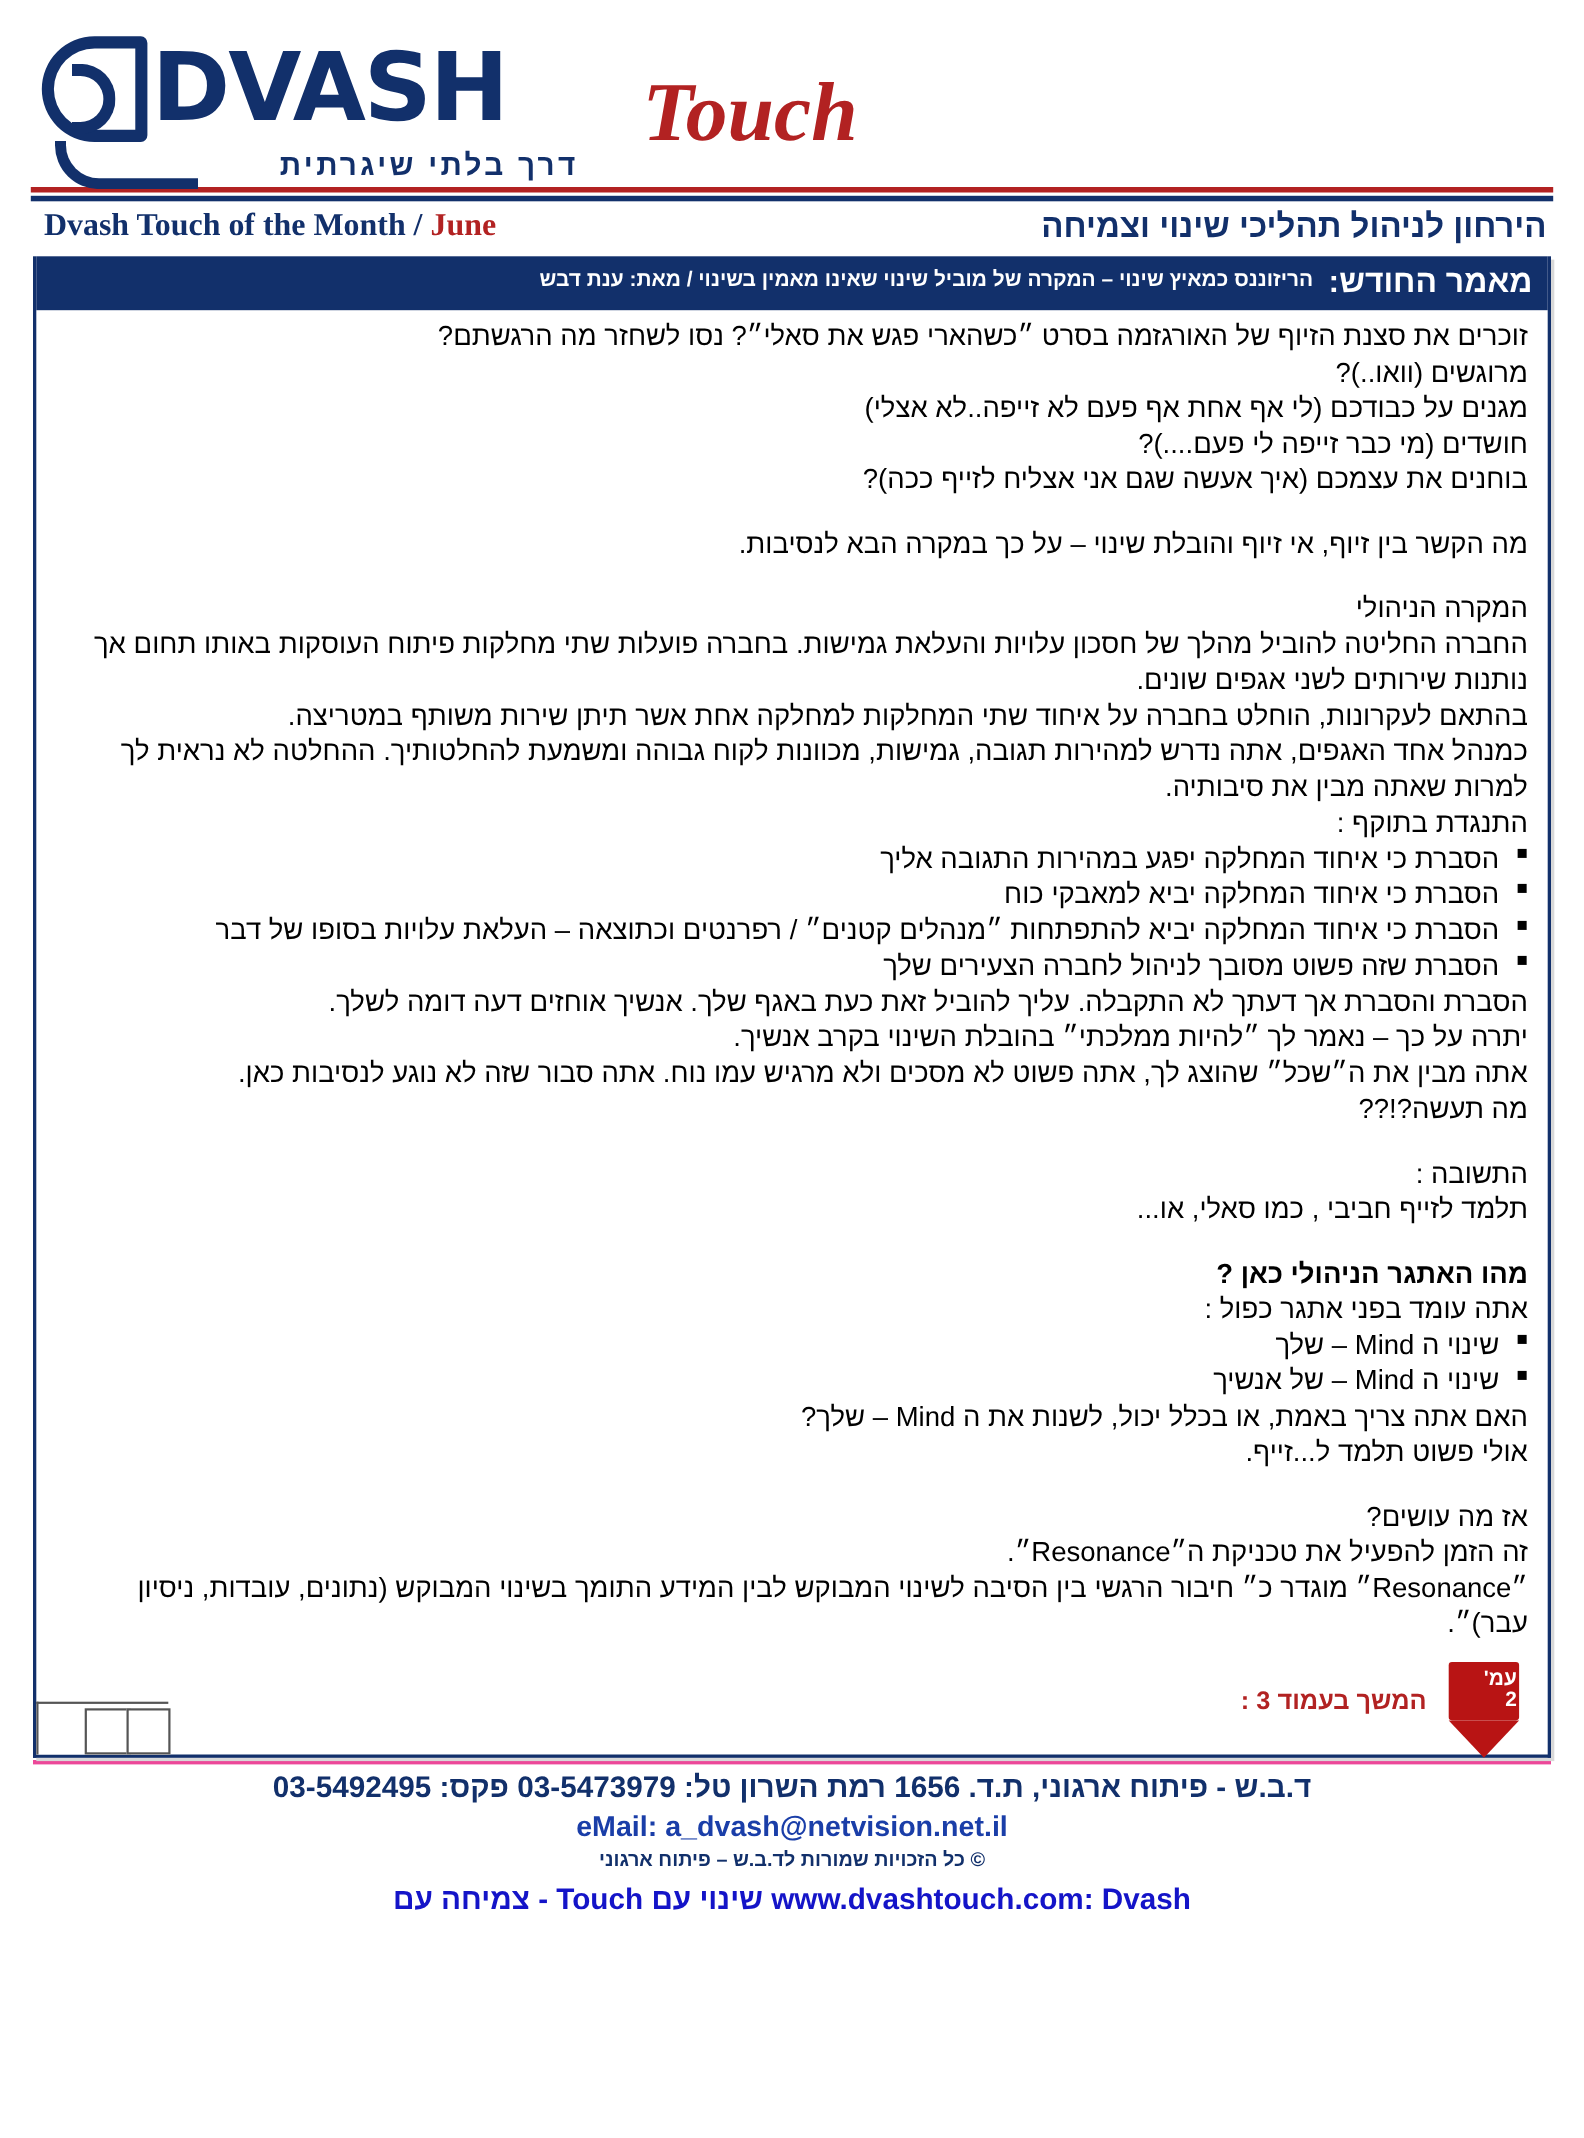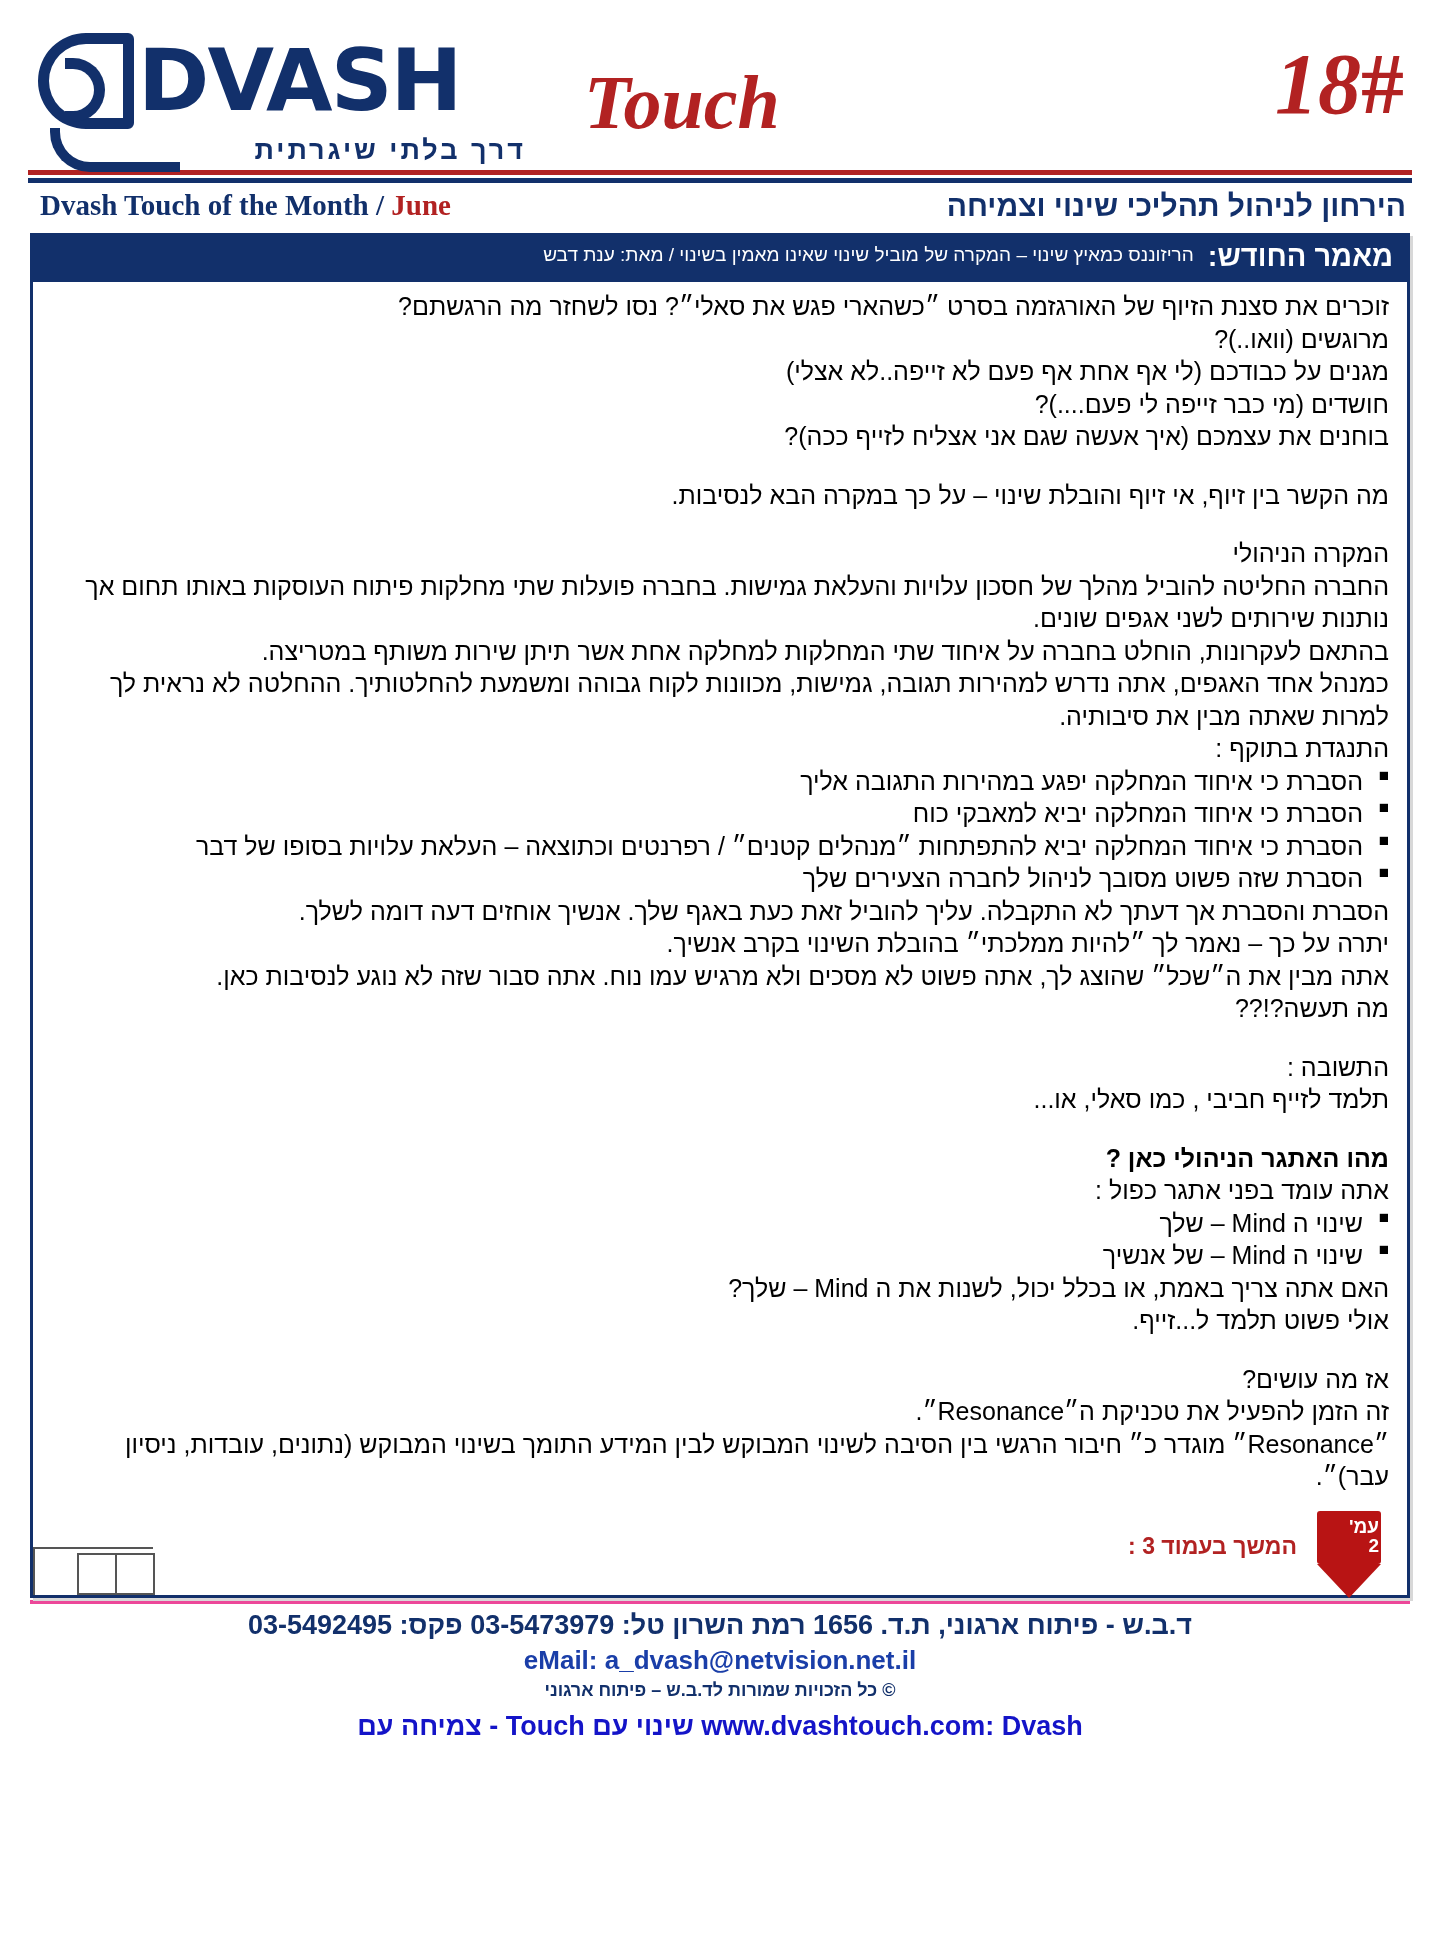--- a/index.html
+++ b/index.html
@@ -161,21 +161,21 @@
     padding: 7px 14px 9px 14px;
     direction: rtl;
   }
   .article-bar .title {
     font-size: 29px;
     font-weight: bold;
     white-space: nowrap;
   }
   .article-bar .meta {
     font-size: 19px;
-    font-weight: normal;
+    font-weight: bold;
     padding-bottom: 3px;
   }
 
   .content {
     direction: rtl;
     text-align: right;
     padding: 8px 18px 10px 18px;
     font-size: 25px;
     line-height: 1.30;
   }
@@ -297,23 +297,20 @@
   <div class="masthead">
     <div class="logo-block">
       <div class="logo-word">
         <span class="logo-d"></span>
           <span>DVASH</span>
         <span class="logo-tail"></span>
       </div>
       <div class="logo-sub">דרך בלתי שיגרתית</div>
     </div>
     <div class="touch-word">Touch</div>
-    <div class="issue-no">
-      <span>18</span><span class="hash">#</span>
-    </div>
   </div>
 
   <div class="rule-red"></div>
   <div class="rule-navy"></div>
 
   <div class="subhead">
     <div class="subhead-left">
       <span>Dvash Touch of the Month /</span>
       <span class="month">June</span>
     </div>

